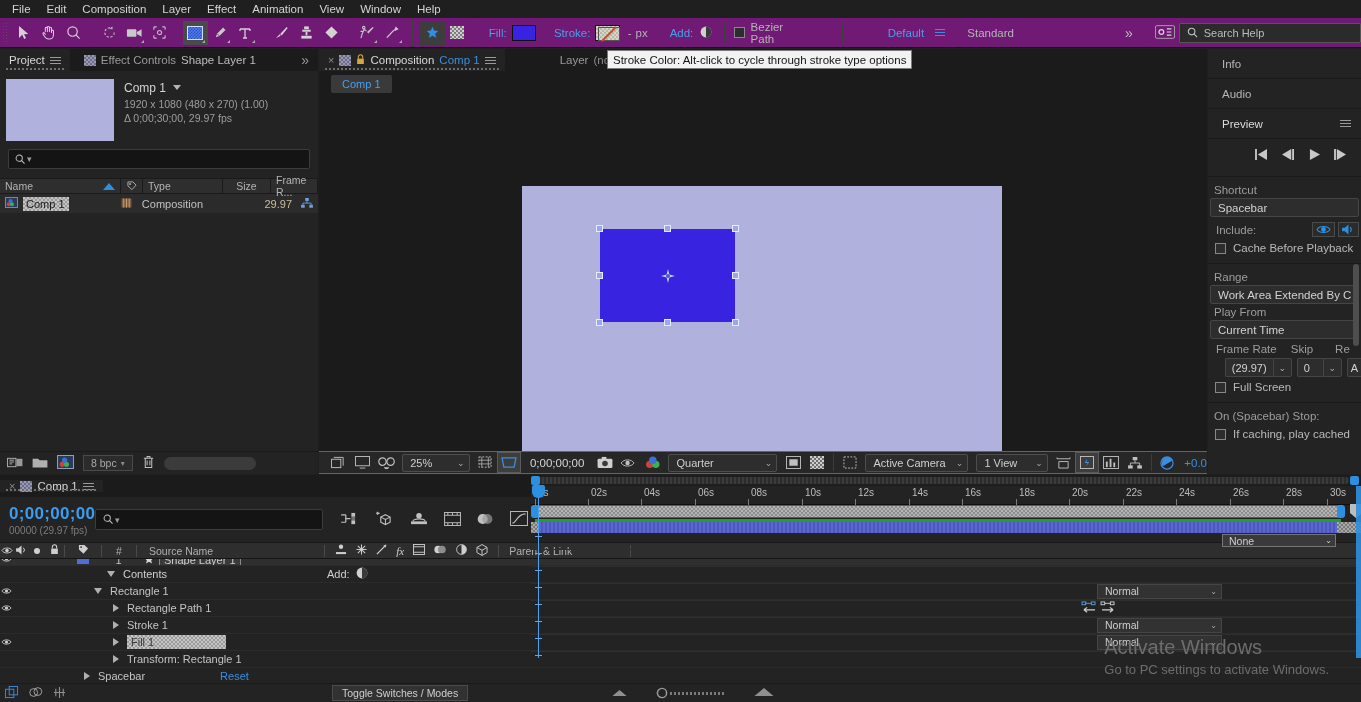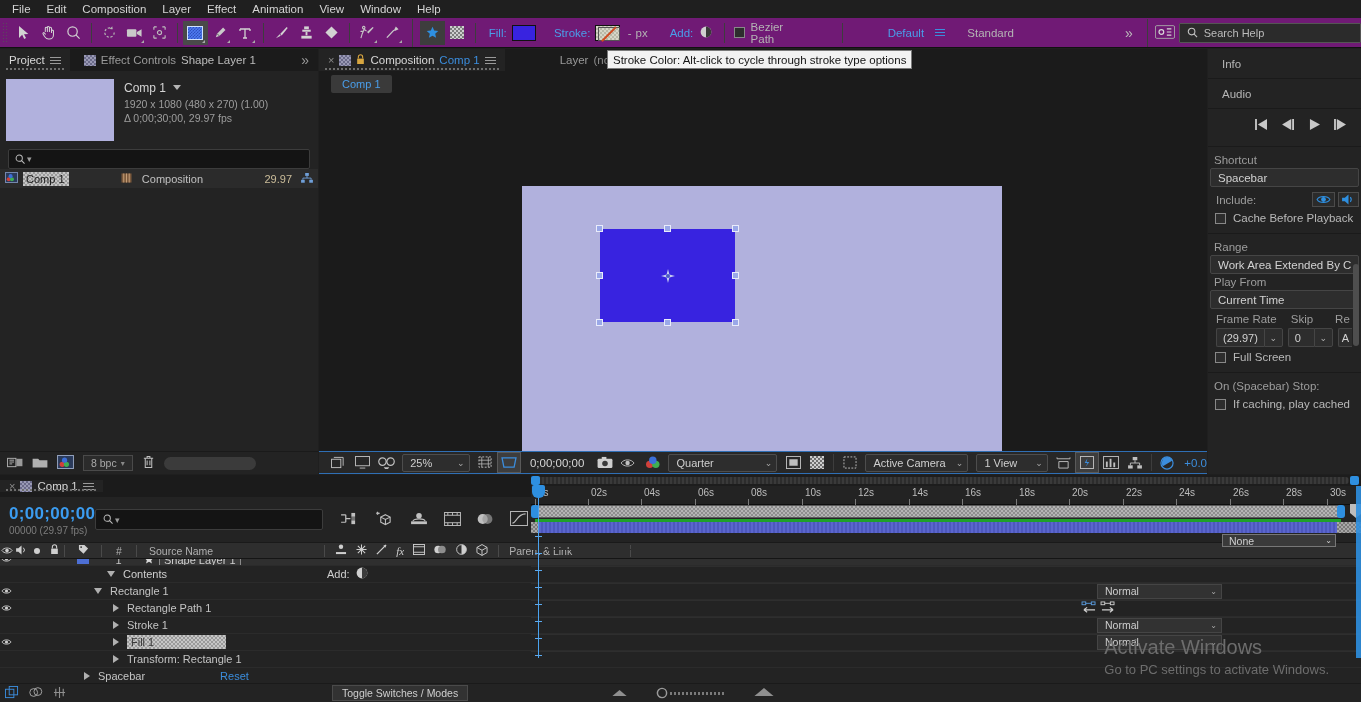--- a/index.html
+++ b/index.html
@@ -435,20 +435,45 @@
 
     <div class="proj-search">
       <svg width="11" height="11" viewBox="0 0 12 12">
           <circle cx="4.6" cy="4.6" r="3.4" stroke="#bdbdbd" stroke-width="1.1" fill="none"></circle>
           <path d="M7.2 7.2 L10.4 10.4" stroke="#bdbdbd" stroke-width="1.1"></path>
         </svg>
       <span style="color:#9c9c9c;font-size:9px;margin-left:1px;">▾</span>
       <span></span>
     </div>
 
+    <div class="proj-cols">
+      <div class="pcol" style="width:121px;justify-content:space-between;">
+        <span>Name</span>
+        <span>
+          <svg width="12" height="7" viewBox="0 0 12 7">
+              <path d="M6 0 L12 7 L0 7 Z" fill="#2e8fe0"></path>
+            </svg>
+        </span>
+      </div>
+      <div class="pcol" style="width:22px;justify-content:center;">
+        <svg width="10" height="10" viewBox="0 0 11 11">
+            <path d="M1 1 h5.5 L10 4.5 L5.5 9.5 L1 5.5 Z" stroke="#b0b0b0" fill="none"></path>
+            <circle cx="3.3" cy="3.3" r="1" fill="#b0b0b0"></circle>
+          </svg>
+      </div>
+      <div class="pcol" style="width:80px;">
+        <span>Type</span>
+      </div>
+      <div class="pcol" style="width:48px;justify-content:center;">
+        <span>Size</span>
+      </div>
+      <div class="pcol" style="width:auto;flex:1;">
+        <span>Frame R...</span>
+      </div>
+    </div>
 
     <div class="proj-row">
       <div class="cell" style="width:121px;gap:5px;">
         <span>
           <svg width="13" height="11" viewBox="0 0 14 12">
               <rect x="0.5" y="0.5" width="13" height="11" fill="#2a3a5a" stroke="#7c8fb8"></rect>
               <circle cx="4" cy="8" r="2.2" fill="#d1403a"></circle>
               <circle cx="7.5" cy="8" r="2.2" fill="#3fae52"></circle>
               <circle cx="6" cy="4.5" r="2.2" fill="#3c6fd8"></circle>
             </svg>
@@ -694,20 +719,28 @@
     <span>Stroke Color: Alt-click to cycle through stroke type options</span>
   </div>
 
   <div class="panel" id="right-panel">
     <div class="rsec">
       <span>Info</span>
     </div>
     <div class="rsec">
       <span>Audio</span>
     </div>
+    <div class="rsec active">
+      <span>Preview</span>
+      <span class="hamb">
+          <i></i>
+          <i></i>
+          <i></i>
+        </span>
+    </div>
 
     <div class="prev-transport">
       <span>
         <svg width="13" height="11" viewBox="0 0 14 12">
             <rect x="0" y="0" width="2" height="12" fill="#c8c8c8"></rect>
             <path d="M13 0 L13 12 L3 6 Z" fill="#c8c8c8"></path>
           </svg>
       </span>
       <span>
         <svg width="13" height="11" viewBox="0 0 14 12">
@@ -765,21 +798,21 @@
     <div class="rlabel">Play From</div>
     <div class="rfield">
       <span>Current Time</span>
     </div>
 
     <div style="display:flex;gap:6px;padding:4px 0 0 8px;color:#9d9d9d;font-size:11.5px;">
       <span>Frame Rate</span>
       <span style="margin-left:8px;">Skip</span>
       <span style="margin-left:16px;">Re</span>
     </div>
-    <div style="display:flex;gap:5px;padding:3px 0 0 8px;">
+    <div style="display:flex;gap:5px;padding:3px 0 0 8px;justify-content:flex-end;">
       <span class="numdd">
         <span class="v">(29.97)</span>
         <span class="a" style="font-size:9px;color:#b0b0b0;">⌄</span>
       </span>
       <span class="numdd">
         <span class="v" style="min-width:26px;">0</span>
         <span class="a" style="font-size:9px;color:#b0b0b0;">⌄</span>
       </span>
       <span class="numdd">
         <span class="v" style="min-width:14px;padding:0 3px;">A</span>

